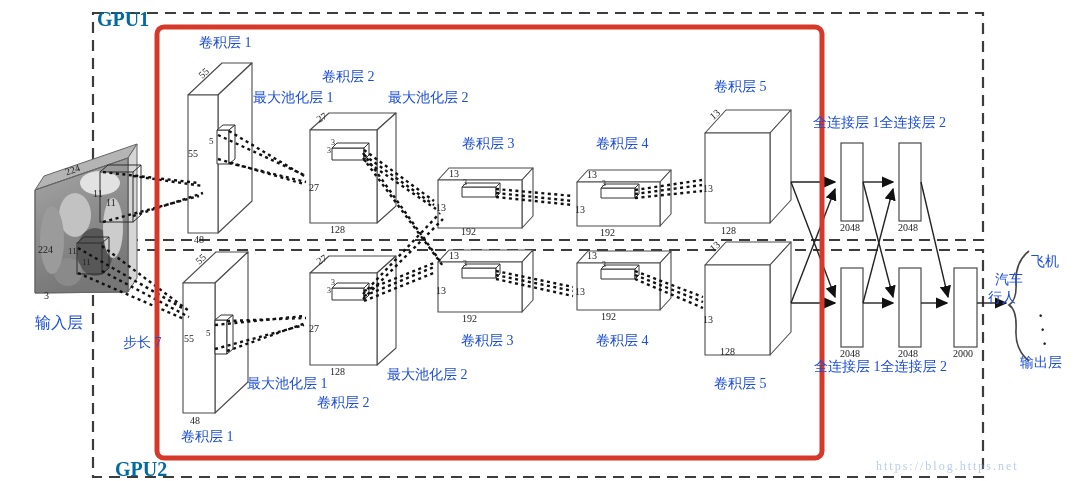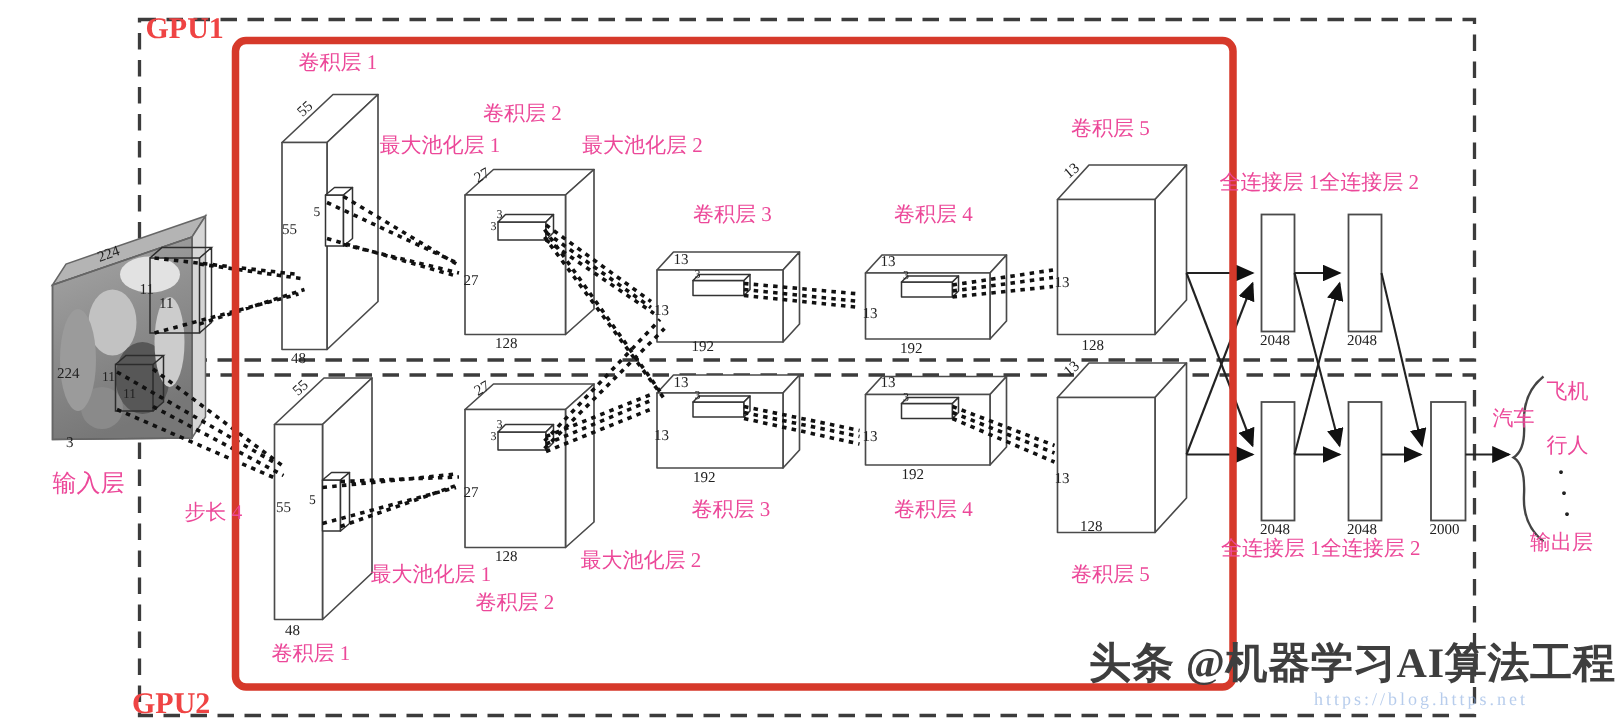--- a/index.html
+++ b/index.html
@@ -1,23 +1,23 @@
 <!DOCTYPE html>
 <html><head>
 <meta charset="utf-8">
 <style>
   html,body{margin:0;padding:0;background:#ffffff}
   #stage{position:relative;width:1080px;height:481px;background:#fff;overflow:hidden;
          font-family:"Liberation Serif","DejaVu Serif",serif}
   #diagram-svg{position:absolute;left:0;top:0}
-  .lbl{position:absolute;white-space:nowrap;color:#ec4899;line-height:1}
+  .lbl{position:absolute;white-space:nowrap;color:#1d4ed8;line-height:1}
   .num{position:absolute;white-space:nowrap;color:#222;font-size:10px;line-height:1}
   .t8{font-size:8px}.t9{font-size:9px}
   .rot{transform-origin:left top}
-  .gpu{font-size:20px;font-weight:bold;color:#ef4444}
+  .gpu{font-size:20px;font-weight:bold;color:#0369a1}
   .cn14{font-size:14px}.cn15{font-size:14px}.cn17{font-size:16px}
   .wm{font-size:28px;font-weight:bold;color:#3e3e3e;letter-spacing:.5px}
   .url{font-size:12px;color:#7da4dd;opacity:.55;letter-spacing:2px}
   .dot{font-size:16px;font-weight:bold;color:#222}
 </style>
 </head>
 <body>
 
 <div id="stage">
 
@@ -164,23 +164,23 @@
     <line x1="921" y1="303" x2="947" y2="303" marker-end="url(#ah)"></line>
     <line x1="977" y1="303" x2="1006" y2="303" marker-end="url(#ah)"></line>
   </g>
 
   <path d="M1029,251 Q1015,262 1016,283 Q1017,300 1009,305 Q1017,310 1016,330 Q1015,350 1029,361" fill="none" stroke="#444" stroke-width="1.6"></path>
 
   <rect x="157" y="27" width="665" height="431" rx="7" fill="none" stroke="#d6392a" stroke-width="5"></rect>
 </svg>
 
 <div class="lbl gpu" style="left:97px;top:9px">GPU1</div>
-<div class="lbl gpu" style="left:88px;top:459px">GPU2</div>
+<div class="lbl gpu" style="left:115px;top:459px">GPU2</div>
 <div class="lbl cn17" style="left:35px;top:315px">输入层</div>
-<div class="lbl cn15" style="left:123px;top:336px">步长 4</div>
+<div class="lbl cn15" style="left:123px;top:336px">步长 7</div>
 
 <div class="lbl cn14" style="left:199px;top:36px">卷积层 1</div>
 <div class="lbl cn14" style="left:253px;top:91px">最大池化层 1</div>
 <div class="lbl cn14" style="left:322px;top:70px">卷积层 2</div>
 <div class="lbl cn14" style="left:388px;top:91px">最大池化层 2</div>
 <div class="lbl cn14" style="left:462px;top:137px">卷积层 3</div>
 <div class="lbl cn14" style="left:596px;top:137px">卷积层 4</div>
 <div class="lbl cn14" style="left:714px;top:80px">卷积层 5</div>
 <div class="lbl cn14" style="left:813px;top:116px">全连接层 1全连接层 2</div>
 
@@ -188,21 +188,21 @@
 <div class="lbl cn14" style="left:247px;top:377px">最大池化层 1</div>
 <div class="lbl cn14" style="left:317px;top:396px">卷积层 2</div>
 <div class="lbl cn14" style="left:387px;top:368px">最大池化层 2</div>
 <div class="lbl cn14" style="left:461px;top:334px">卷积层 3</div>
 <div class="lbl cn14" style="left:596px;top:334px">卷积层 4</div>
 <div class="lbl cn14" style="left:714px;top:377px">卷积层 5</div>
 <div class="lbl cn14" style="left:814px;top:360px">全连接层 1全连接层 2</div>
 
 <div class="lbl cn15" style="left:1031px;top:255px">飞机</div>
 <div class="lbl cn15" style="left:995px;top:273px">汽车</div>
-<div class="lbl cn15" style="left:1031px;top:291px">行人</div>
+<div class="lbl cn15" style="left:988px;top:291px">行人</div>
 <div class="lbl dot" style="left:1038px;top:308px">·</div>
 <div class="lbl dot" style="left:1040px;top:322px">·</div>
 <div class="lbl dot" style="left:1042px;top:336px">·</div>
 <div class="lbl cn15" style="left:1020px;top:356px">输出层</div>
 
 <div class="num rot" style="left:64px;top:168px;transform:rotate(-19deg)">224</div>
 <div class="num" style="left:38px;top:245px">224</div>
 <div class="num" style="left:44px;top:291px">3</div>
 <div class="num" style="left:93px;top:189px">11</div>
 <div class="num" style="left:106px;top:198px">11</div>
@@ -250,15 +250,14 @@
 <div class="num" style="left:601px;top:312px">192</div>
 <div class="num t8" style="left:602px;top:261px">3</div>
 <div class="num rot" style="left:708px;top:246px;transform:rotate(-40deg)">13</div>
 <div class="num" style="left:703px;top:315px">13</div>
 <div class="num" style="left:720px;top:347px">128</div>
 <div class="num" style="left:840px;top:349px">2048</div>
 <div class="num" style="left:898px;top:349px">2048</div>
 <div class="num" style="left:953px;top:349px">2000</div>
 
 <div class="lbl url" style="left:876px;top:460px">https://blog.https.net</div>
-<div class="lbl wm" style="left:726px;top:429px">头条 @机器学习AI算法工程</div>
 
 </div>
 
 </body></html>

